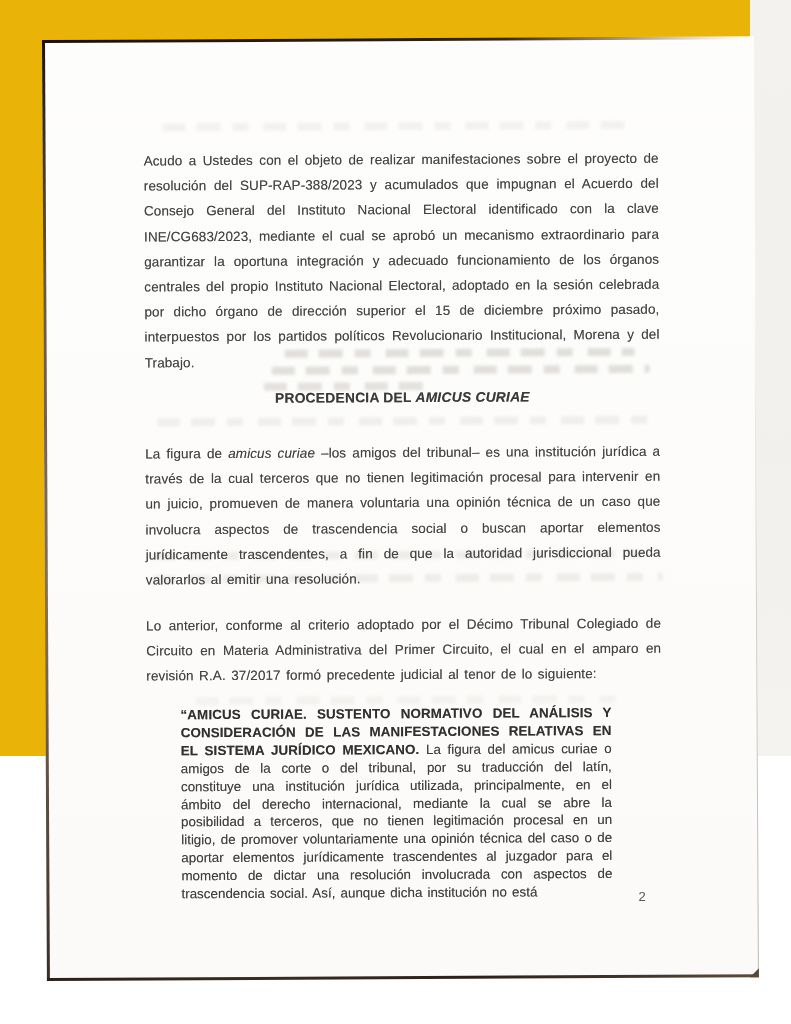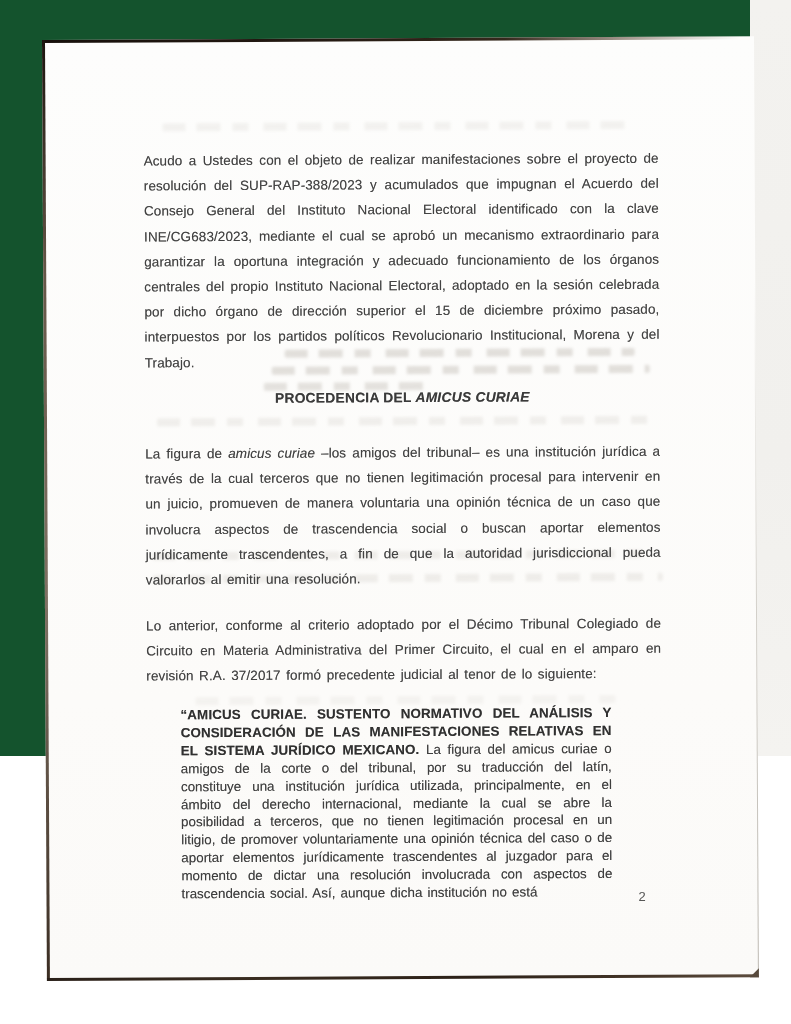--- a/index.html
+++ b/index.html
@@ -5,21 +5,21 @@
   html, body { margin: 0; padding: 0; }
   body {
     width: 791px; height: 1024px;
     background: #ffffff;
     overflow: hidden;
     font-family: "Liberation Sans", "DejaVu Sans", sans-serif;
   }
   .canvas {
     position: relative;
     width: 791px; height: 756px;
-    background: #14532d;
+    background: #eab308;
   }
   
   .scan-bg-right {
     position: absolute;
     left: 750px; top: 0; right: 0; bottom: 0;
     background: linear-gradient(180deg, #f3f2ef 0%, #f1f0ed 60%, #f4f3f0 100%);
   }
   
   .page {
     position: absolute;

